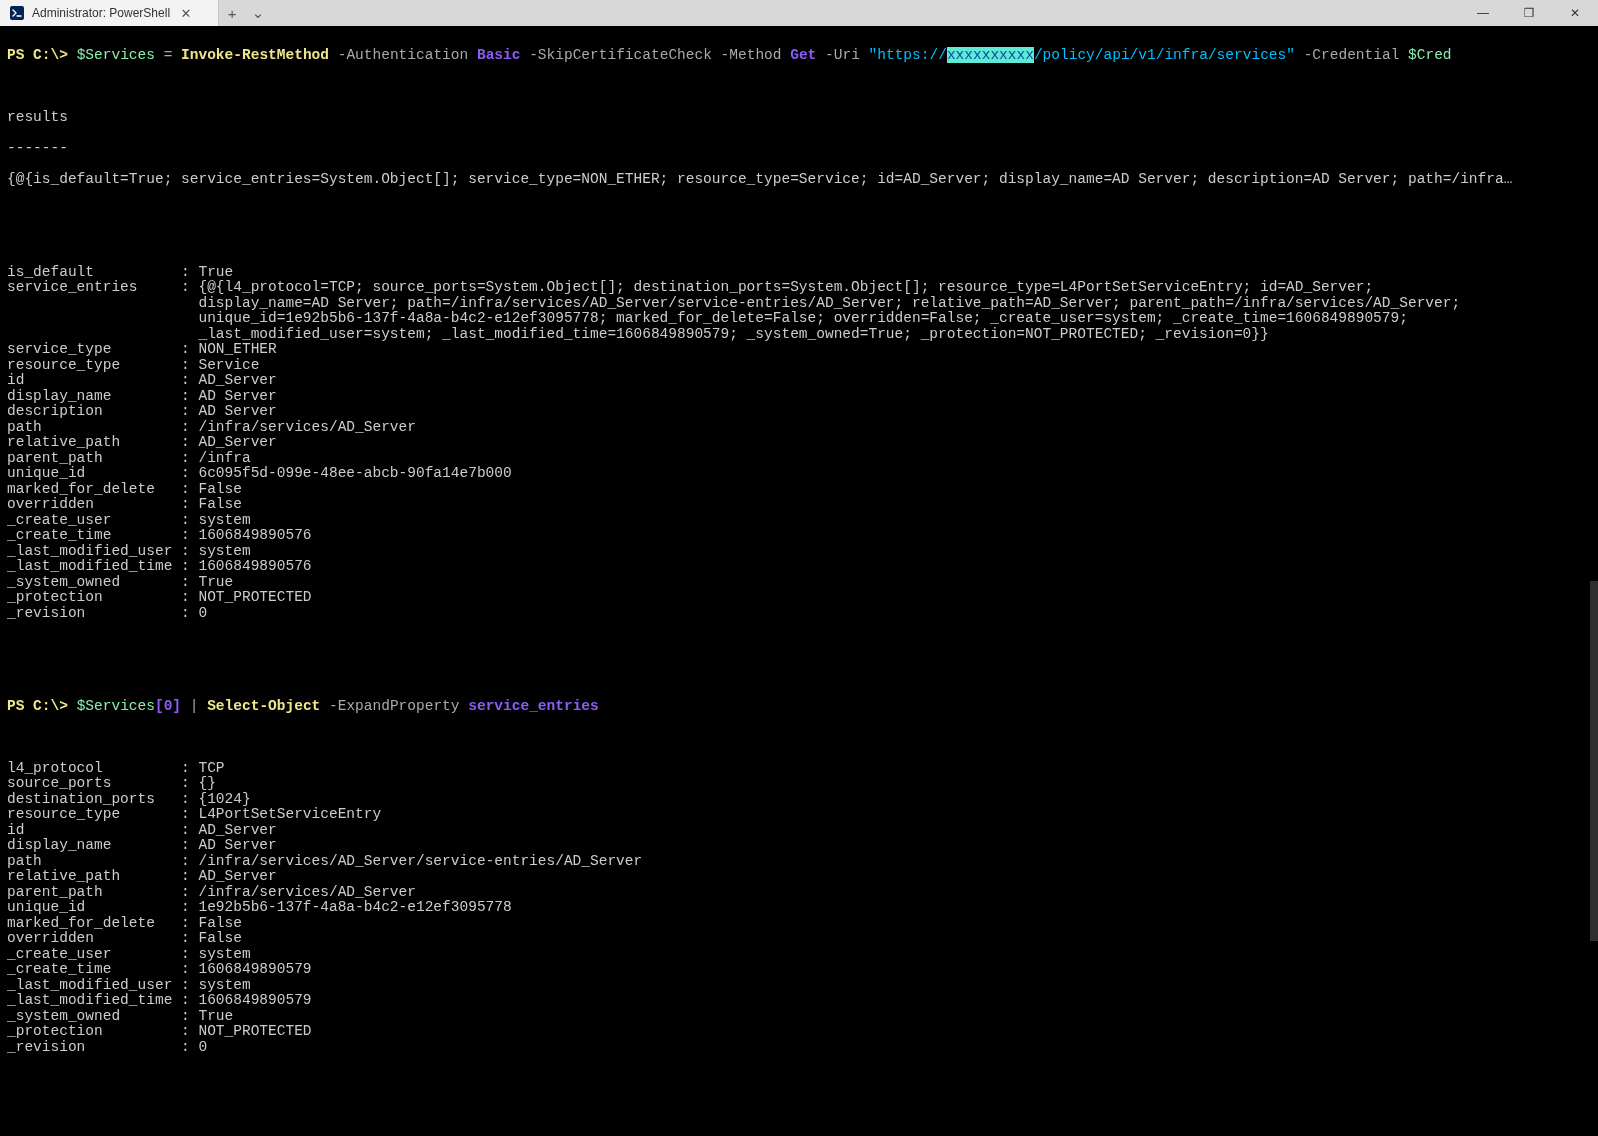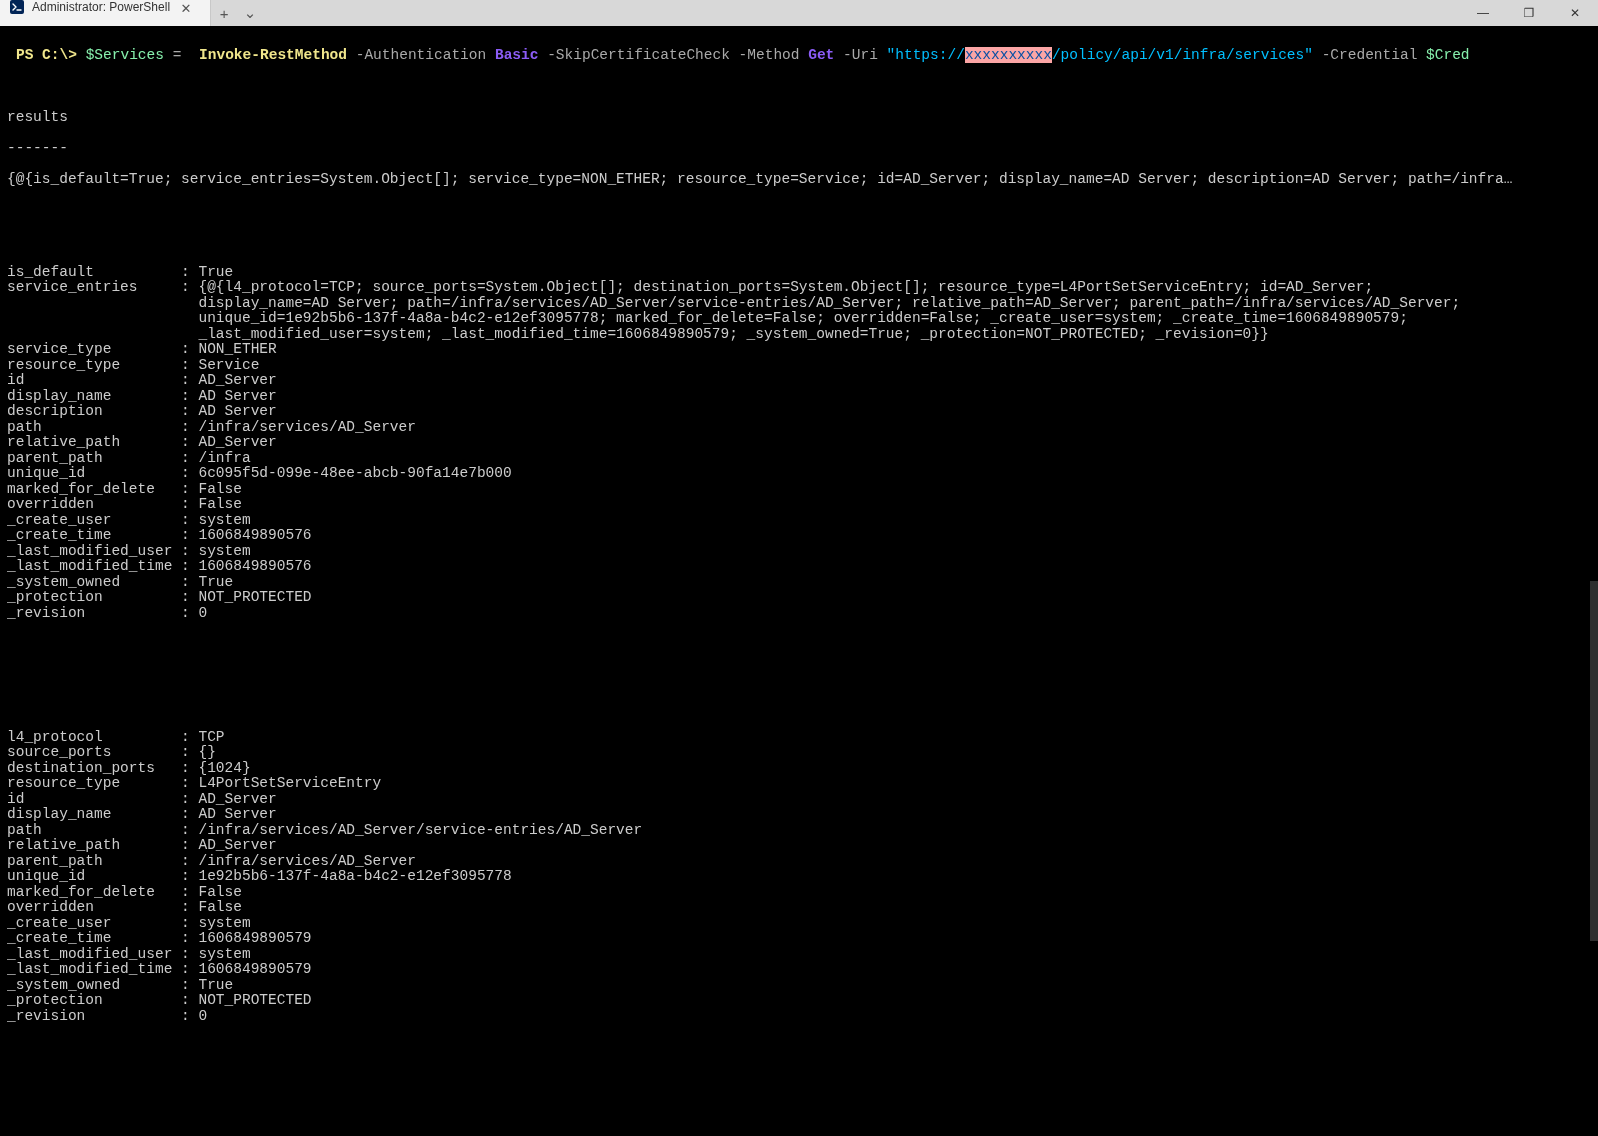--- a/index.html
+++ b/index.html
@@ -9,21 +9,22 @@
     background: #d8d8d8;
     display: flex;
     align-items: stretch;
     font-size: 12px;
     color: #333;
     user-select: none;
   }
   .tab {
     background: #f3f3f3;
     display: flex;
-    padding: 0 16px 0 10px;
+    align-items: center;
+    padding: 0 24px 0 10px;
     gap: 8px;
     min-width: 195px;
     border-right: 1px solid #c8c8c8;
     height: 100%;
   }
   .tab-icon {
     width: 14px; height: 14px;
     display: inline-flex; align-items: center; justify-content: center;
   }
   .tab-title { flex: 1; white-space: nowrap; overflow: hidden; text-overflow: ellipsis; }
@@ -48,26 +49,26 @@
     font-family: Consolas, "Courier New", monospace;
     font-size: 14.5px;
     line-height: 15.5px;
     padding: 6px 7px 0 7px;
     white-space: pre;
     letter-spacing: 0px;
     height: calc(1136px - 26px);
     overflow: hidden;
     position: relative;
   }
-  .gold   { color: #f0e68c; font-weight: bold; margin-left: 9px; }
+  .gold   { color: #f0e68c; font-weight: bold; }
   .green  { color: #86efac; }
   .gray   { color: #a9a9a9; }
   .white  { color: #8b5cf6; font-weight: bold; }
   .cyan   { color: #00bfff; }
-  .redact { background: #fca5a5; color: #0a50a4; }
+  .redact { background: #5eead4; color: #0a50a4; }
   .blank  { height: 15.5px; }
 
   .scroll-thumb {
     position: absolute;
     right: 0px;
     top: 555px;
     width: 8px;
     height: 360px;
     background: #2e2e2e;
   }
@@ -123,20 +124,21 @@
 overridden          : False
 _create_user        : system
 _create_time        : 1606849890576
 _last_modified_user : system
 _last_modified_time : 1606849890576
 _system_owned       : True
 _protection         : NOT_PROTECTED
 _revision           : 0</div>
 <div class="blank"></div>
 <div class="blank"></div>
+<div><span class="gold">PS C:\&gt;</span> <span class="green">$Services</span><span class="white">[0]</span><span class="gray"> | </span><span class="gold">Select-Object</span> <span class="gray">-ExpandProperty</span> <span class="white">service_entries</span></div>
 <div class="blank"></div>
 <div id="entry-block">l4_protocol         : TCP
 source_ports        : {}
 destination_ports   : {1024}
 resource_type       : L4PortSetServiceEntry
 id                  : AD_Server
 display_name        : AD Server
 path                : /infra/services/AD_Server/service-entries/AD_Server
 relative_path       : AD_Server
 parent_path         : /infra/services/AD_Server

